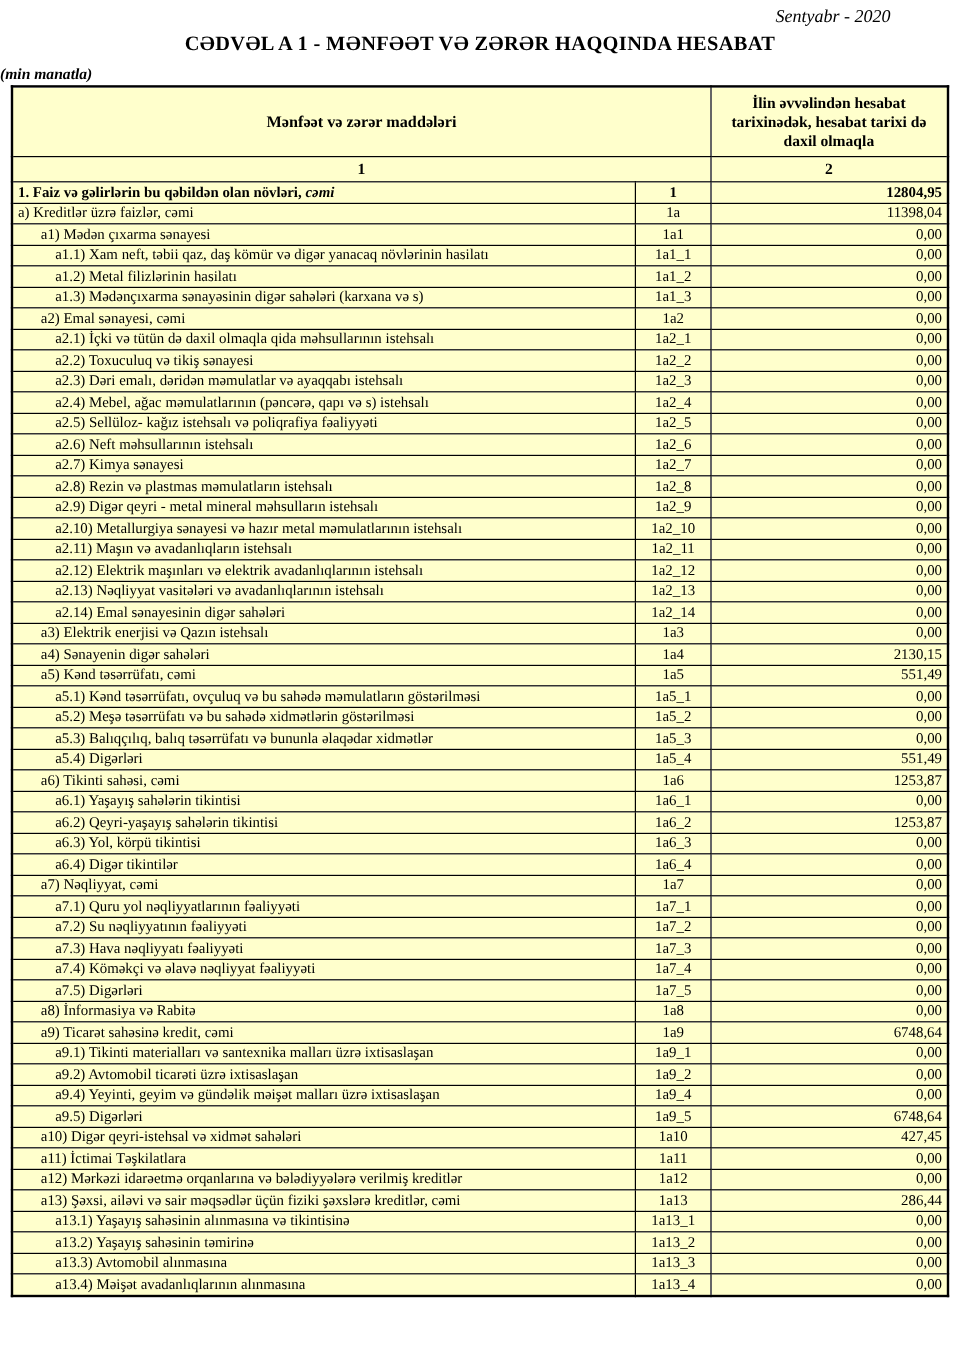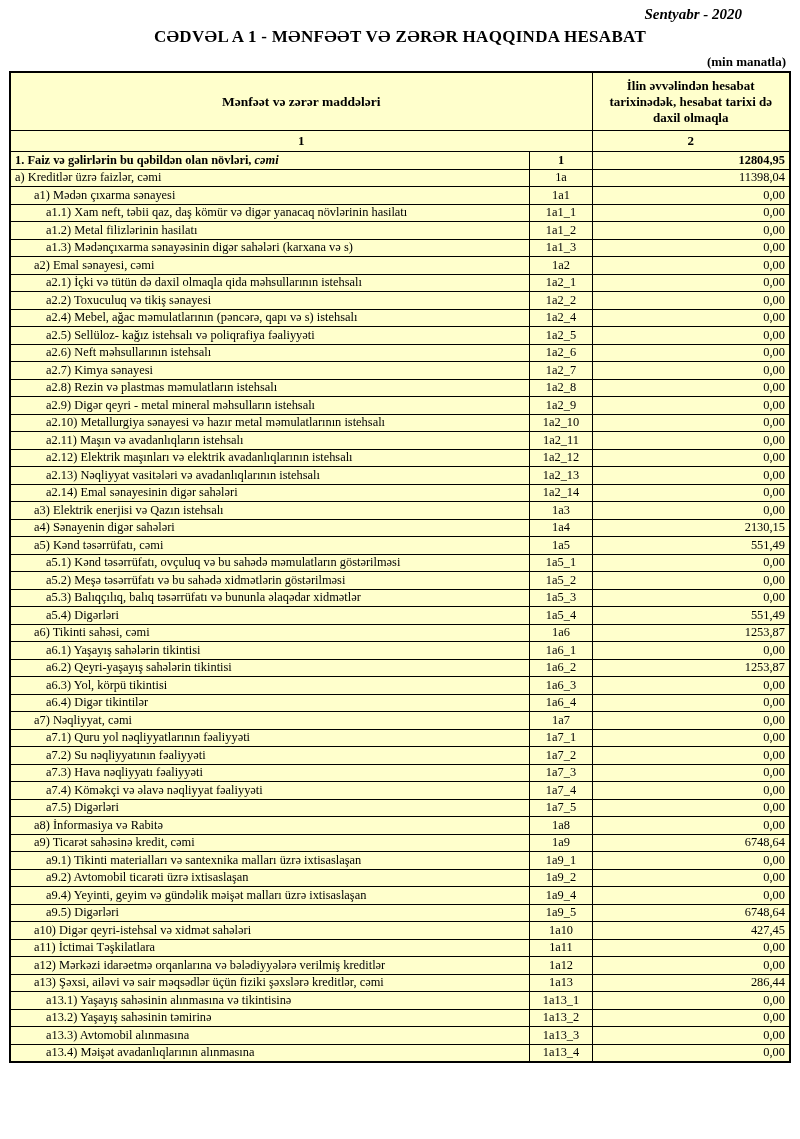--- a/index.html
+++ b/index.html
@@ -13,36 +13,36 @@
     width: 800px;
     height: 1139px;
     margin: 0;
     padding-top: 5px;
     box-sizing: border-box;
     overflow: hidden;
   }
   .date-note {
     text-align: right;
     font-style: italic;
-    font-weight: bold;
+    font-weight: normal;
     font-size: 15px;
     padding-right: 58px;
     line-height: 18px;
     padding-left: 36px;
   }
   .title {
     margin: 3px 0 0 0;
     text-align: center;
     font-size: 17px;
     font-weight: bold;
     letter-spacing: 0.3px;
     line-height: 21px;
   }
   .unit-note {
-    text-align: right;
+    font-style: italic;
     font-weight: bold;
     font-size: 13px;
     padding-right: 14px;
     margin-top: 7px;
     line-height: 15px;
   }
   table.report-table {
     border-collapse: collapse;
     table-layout: fixed;
     width: 780px;
@@ -178,20 +178,25 @@
           <td class="cell-label indent-3"><span>a2.1) İçki və tütün də daxil olmaqla qida məhsullarının istehsalı</span></td>
           <td class="cell-code">1a2_1</td>
           <td class="cell-value cell-input">0,00</td>
         </tr>
         <tr>
           <td class="cell-label indent-3"><span>a2.2) Toxuculuq və tikiş sənayesi</span></td>
           <td class="cell-code">1a2_2</td>
           <td class="cell-value cell-input">0,00</td>
         </tr>
         <tr>
+          <td class="cell-label indent-3"><span>a2.3) Dəri emalı, dəridən məmulatlar və ayaqqabı istehsalı</span></td>
+          <td class="cell-code">1a2_3</td>
+          <td class="cell-value cell-input">0,00</td>
+        </tr>
+        <tr>
           <td class="cell-label indent-3"><span>a2.4) Mebel, ağac məmulatlarının (pəncərə, qapı və s) istehsalı</span></td>
           <td class="cell-code">1a2_4</td>
           <td class="cell-value cell-input">0,00</td>
         </tr>
         <tr>
           <td class="cell-label indent-3"><span>a2.5) Sellüloz- kağız istehsalı və poliqrafiya fəaliyyəti</span></td>
           <td class="cell-code">1a2_5</td>
           <td class="cell-value cell-input">0,00</td>
         </tr>
         <tr>

